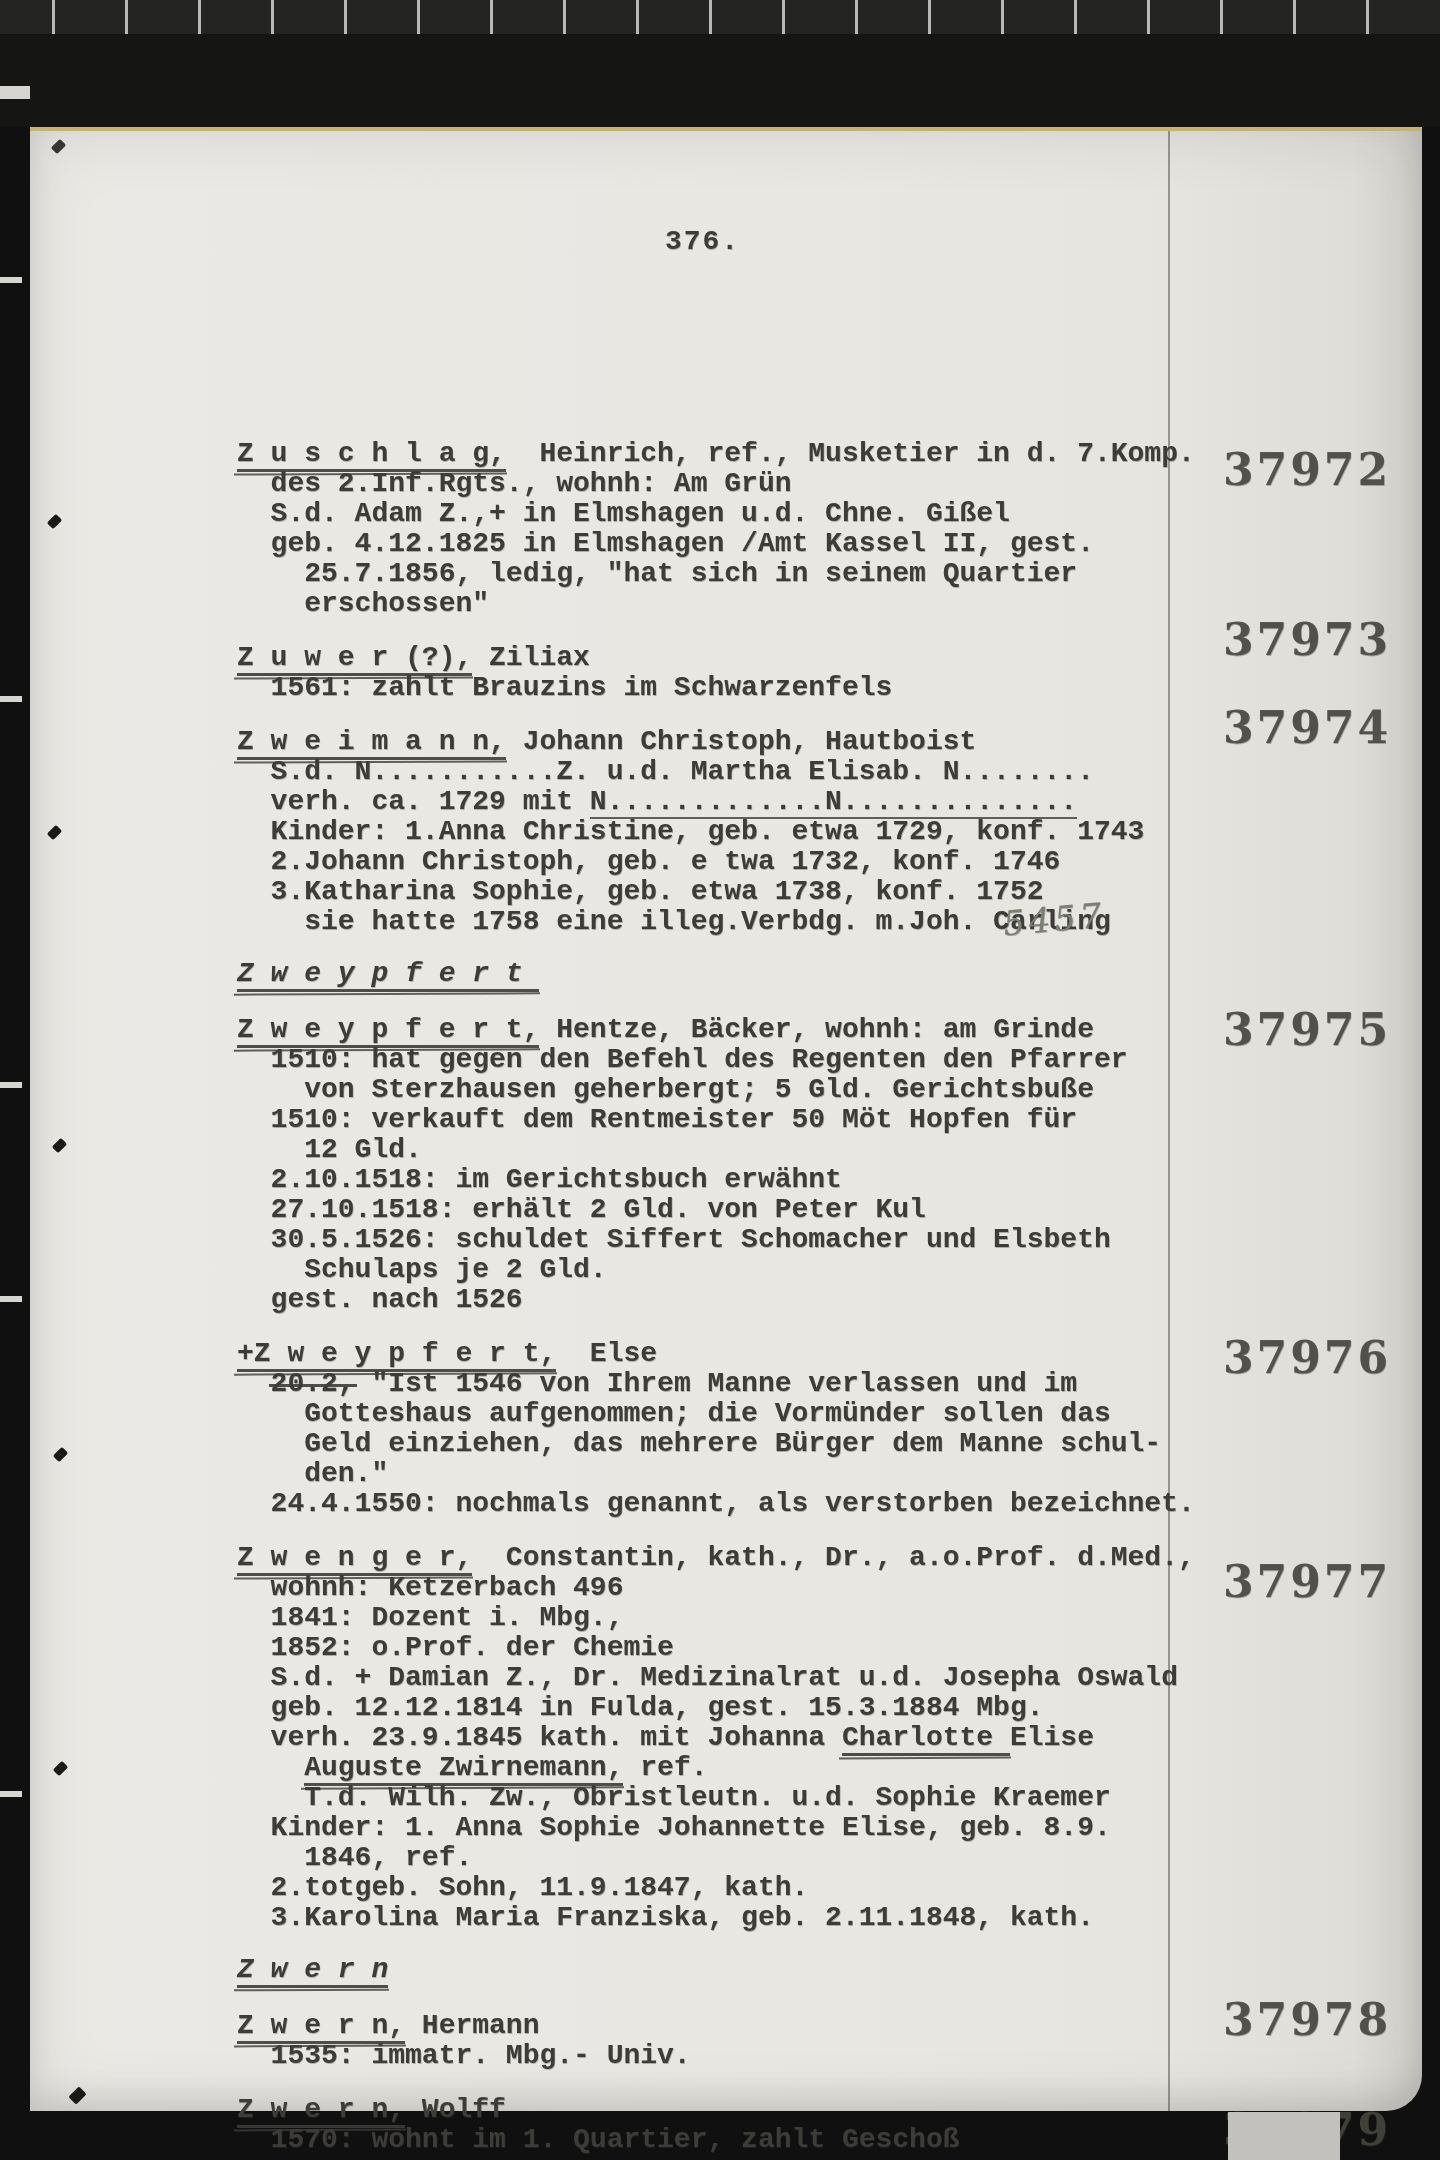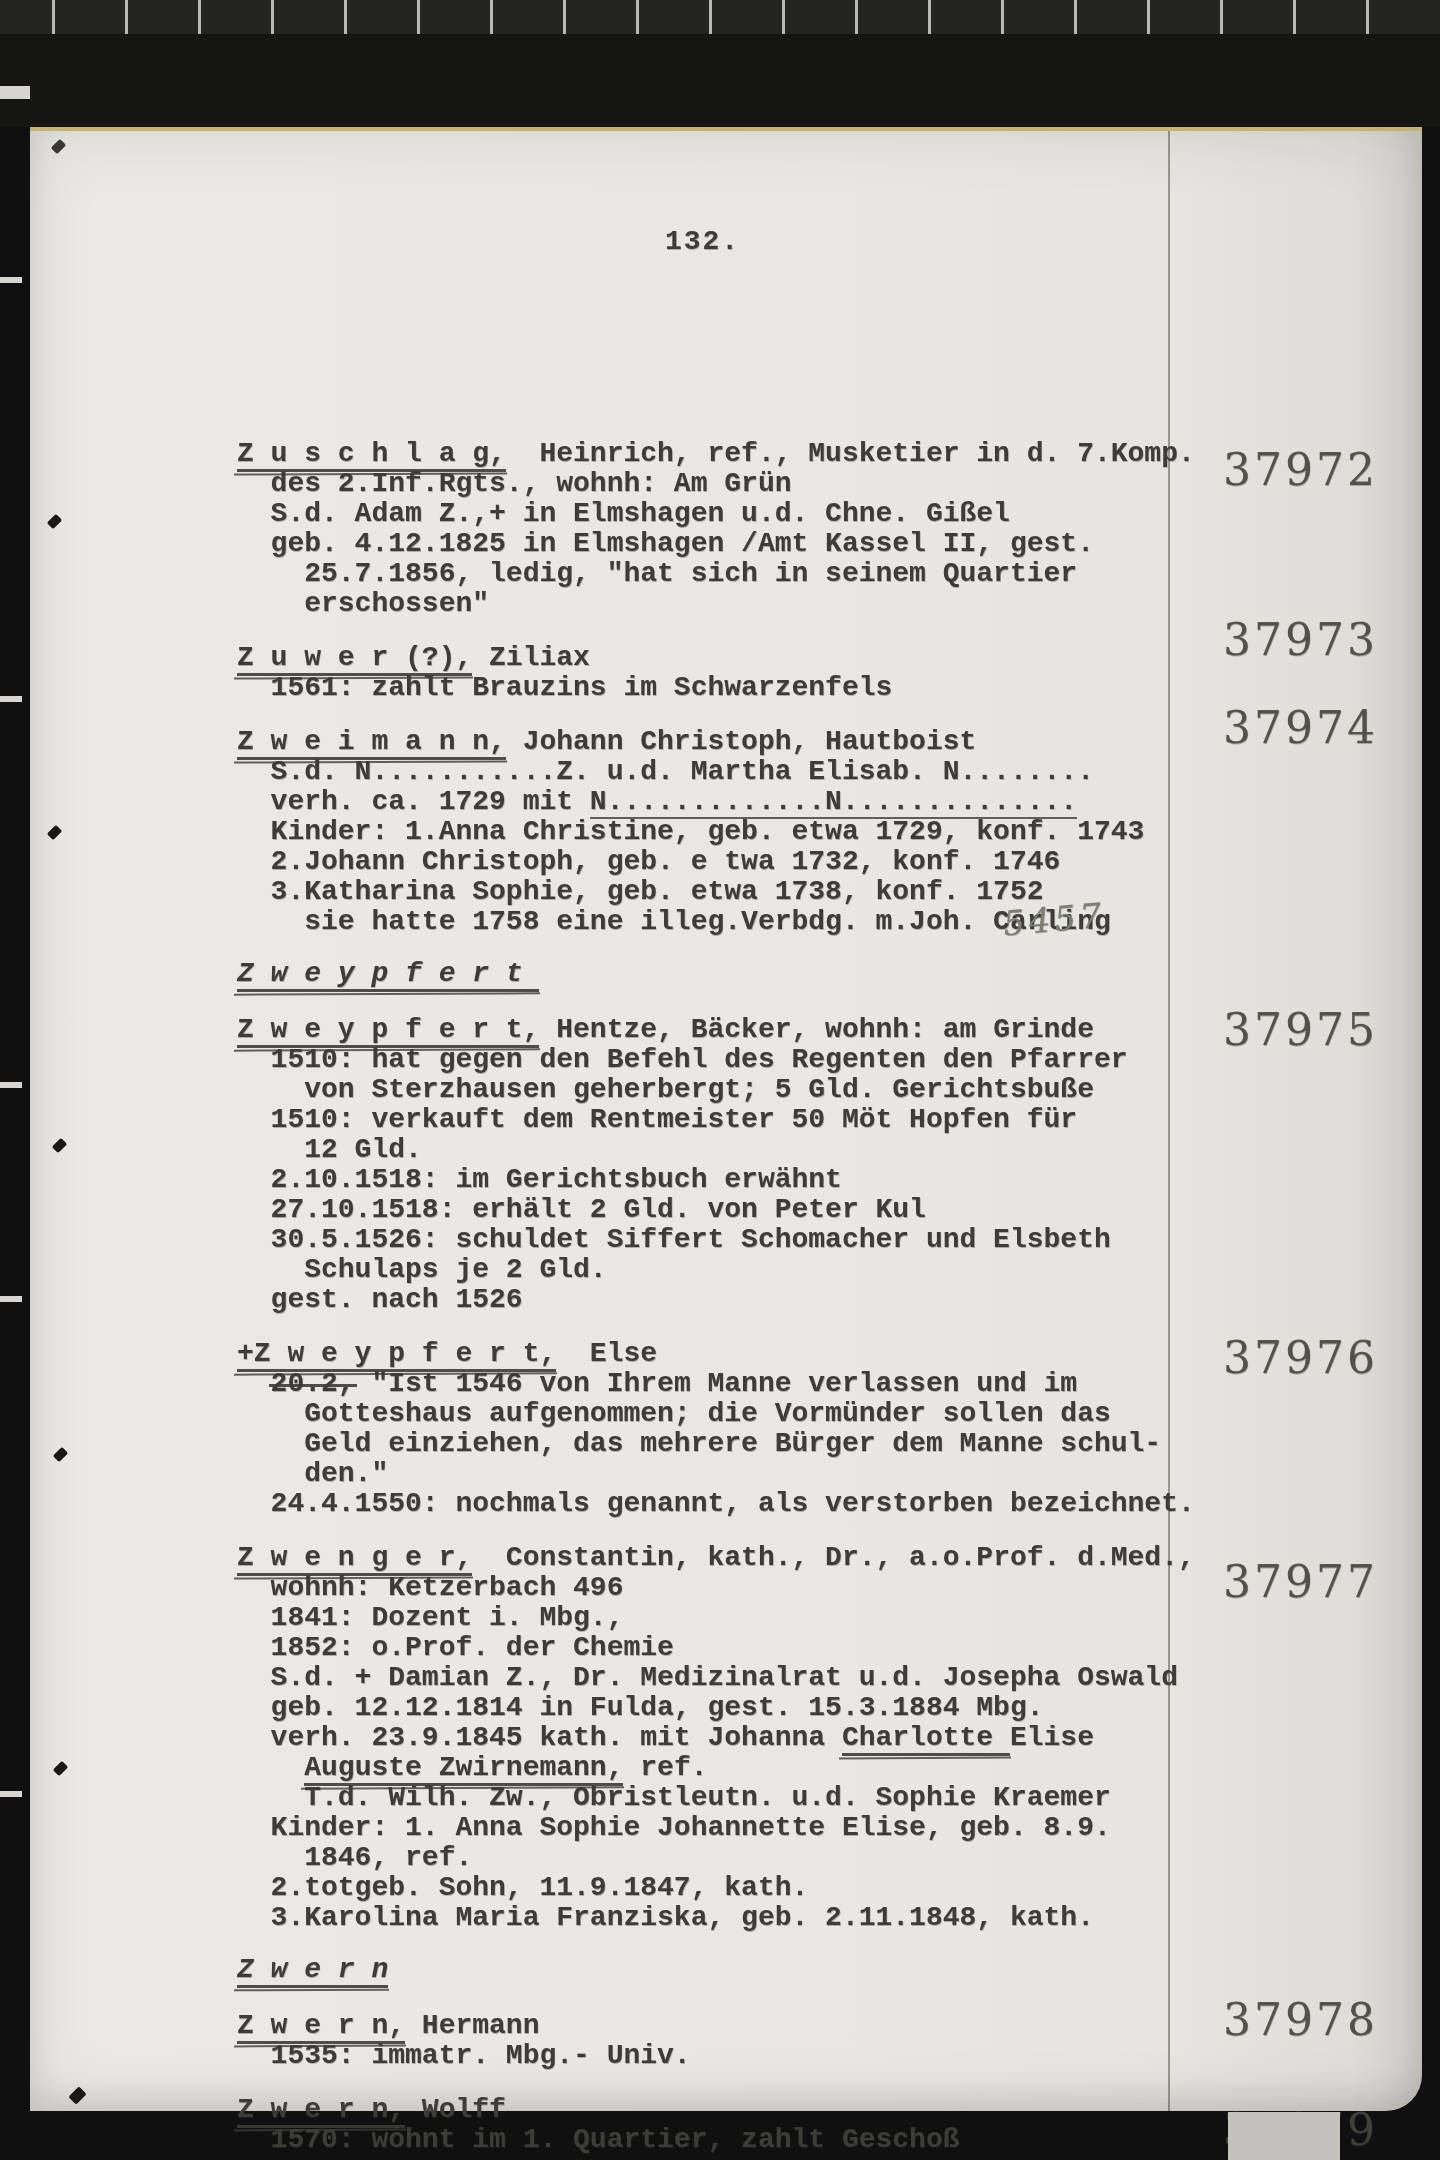--- a/index.html
+++ b/index.html
@@ -52,21 +52,21 @@
   .u2::after{
     content:"";position:absolute;left:-3px;right:-1px;bottom:-6px;height:2px;
     background:rgba(61,60,56,0.8);transform:skewY(-0.25deg);
   }
   .u1{border-bottom:2px solid rgba(61,60,56,0.8);}
   .strike{position:relative;}
   .strike::after{content:"";position:absolute;left:-2px;right:-2px;top:52%;height:3px;background:rgba(61,60,56,0.9);}
   
   .stamp{
     position:absolute;left:986px;
-    font-family:"DejaVu Serif",serif;font-weight:400;
+    font-family:"DejaVu Serif",serif;font-weight:700;
     font-size:44px;line-height:46px;letter-spacing:3px;
     color:rgba(70,70,62,0.88);white-space:nowrap;
   }
   
   .hand-note{
     position:absolute;left:766px;top:172px;
     font:italic 400 34px "DejaVu Serif",serif;
     color:#7b7f72;letter-spacing:4px;
     transform:rotate(-5deg);
   }
@@ -91,21 +91,21 @@
 <div class="edge-mark m1"></div>
 <div class="edge-mark m2"></div>
 <div class="edge-mark m3"></div>
 <div class="edge-mark m4"></div>
 <div class="edge-mark m5"></div>
 <div class="edge-mark m6"></div>
 
 <div class="paper">
   <div class="rule-v"></div>
   <div class="content">
-    <div class="page-number">132.</div>
+    <div class="page-number">376.</div>
     
   <section class="entry"><div class="line"><span class="u2">Z u s c h l a g,</span><span>  Heinrich, ref., Musketier in d. 7.Komp.</span></div><div class="line"><span>  des 2.Inf.Rgts., wohnh: Am Grün</span></div><div class="line"><span>  S.d. Adam Z.,+ in Elmshagen u.d. Chne. Gißel</span></div><div class="line"><span>  geb. 4.12.1825 in Elmshagen /Amt Kassel II, gest.</span></div><div class="line"><span>    25.7.1856, ledig, "hat sich in seinem Quartier</span></div><div class="line"><span>    erschossen"</span></div><div class="stamp" style="top: 8px;">37972</div></section><section class="entry"><div class="line"><span class="u2">Z u w e r (?),</span><span> Ziliax</span></div><div class="line"><span>  1561: zahlt Brauzins im Schwarzenfels</span></div><div class="stamp" style="top: -26px;">37973</div></section><section class="entry"><div class="line"><span class="u2">Z w e i m a n n,</span><span> Johann Christoph, Hautboist</span></div><div class="line"><span>  S.d. N...........Z. u.d. Martha Elisab. N........</span></div><div class="line"><span>  verh. ca. 1729 mit </span><span class="u1">N.............N..............</span></div><div class="line"><span>  Kinder: 1.Anna Christine, geb. etwa 1729, konf. 1743</span></div><div class="line"><span>  2.Johann Christoph, geb. e twa 1732, konf. 1746</span></div><div class="line"><span>  3.Katharina Sophie, geb. etwa 1738, konf. 1752</span></div><div class="line"><span>    sie hatte 1758 eine illeg.Verbdg. m.Joh. Carling</span></div><div class="stamp" style="top: -22px;">37974</div><div class="hand-note">5457</div></section><div class="heading"><span class="u2">Z w e y p f e r t </span></div><section class="entry"><div class="line"><span class="u2">Z w e y p f e r t,</span><span> Hentze, Bäcker, wohnh: am Grinde</span></div><div class="line"><span>  1510: hat gegen den Befehl des Regenten den Pfarrer</span></div><div class="line"><span>    von Sterzhausen geherbergt; 5 Gld. Gerichtsbuße</span></div><div class="line"><span>  1510: verkauft dem Rentmeister 50 Möt Hopfen für</span></div><div class="line"><span>    12 Gld.</span></div><div class="line"><span>  2.10.1518: im Gerichtsbuch erwähnt</span></div><div class="line"><span>  27.10.1518: erhält 2 Gld. von Peter Kul</span></div><div class="line"><span>  30.5.1526: schuldet Siffert Schomacher und Elsbeth</span></div><div class="line"><span>    Schulaps je 2 Gld.</span></div><div class="line"><span>  gest. nach 1526</span></div><div class="stamp" style="top: -8px;">37975</div></section><section class="entry"><div class="line"><span class="u2">+Z w e y p f e r t,</span><span>  Else</span></div><div class="line"><span>  </span><span class="strike">20.2,</span><span> "Ist 1546 von Ihrem Manne verlassen und im</span></div><div class="line"><span>    Gotteshaus aufgenommen; die Vormünder sollen das</span></div><div class="line"><span>    Geld einziehen, das mehrere Bürger dem Manne schul-</span></div><div class="line"><span>    den."</span></div><div class="line"><span>  24.4.1550: nochmals genannt, als verstorben bezeichnet.</span></div><div class="stamp" style="top: -4px;">37976</div></section><section class="entry"><div class="line"><span class="u2">Z w e n g e r,</span><span>  Constantin, kath., Dr., a.o.Prof. d.Med.,</span></div><div class="line"><span>  wohnh: Ketzerbach 496</span></div><div class="line"><span>  1841: Dozent i. Mbg.,</span></div><div class="line"><span>  1852: o.Prof. der Chemie</span></div><div class="line"><span>  S.d. + Damian Z., Dr. Medizinalrat u.d. Josepha Oswald</span></div><div class="line"><span>  geb. 12.12.1814 in Fulda, gest. 15.3.1884 Mbg.</span></div><div class="line"><span>  verh. 23.9.1845 kath. mit Johanna </span><span class="u2">Charlotte </span><span>Elise</span></div><div class="line"><span>    </span><span class="u2">Auguste Zwirnemann,</span><span> ref.</span></div><div class="line"><span>    T.d. Wilh. Zw., Obristleutn. u.d. Sophie Kraemer</span></div><div class="line"><span>  Kinder: 1. Anna Sophie Johannette Elise, geb. 8.9.</span></div><div class="line"><span>    1846, ref.</span></div><div class="line"><span>  2.totgeb. Sohn, 11.9.1847, kath.</span></div><div class="line"><span>  3.Karolina Maria Franziska, geb. 2.11.1848, kath.</span></div><div class="stamp" style="top: 16px;">37977</div></section><div class="heading"><span class="u2">Z w e r n</span></div><section class="entry"><div class="line"><span class="u2">Z w e r n,</span><span> Hermann</span></div><div class="line"><span>  1535: immatr. Mbg.- Univ.</span></div><div class="stamp" style="top: -14px;">37978</div></section><section class="entry"><div class="line"><span class="u2">Z w e r n,</span><span> Wolff</span></div><div class="line"><span>  1570: wohnt im 1. Quartier, zahlt Geschoß</span></div><div class="stamp" style="top: 12px;">37979</div></section></div>
 </div>
 
 <div class="dot d1"></div>
 <div class="dot d2"></div>
 <div class="dot d3"></div>
 <div class="dot d4"></div>
 <div class="dot d5"></div>
 <div class="dot d6"></div>

